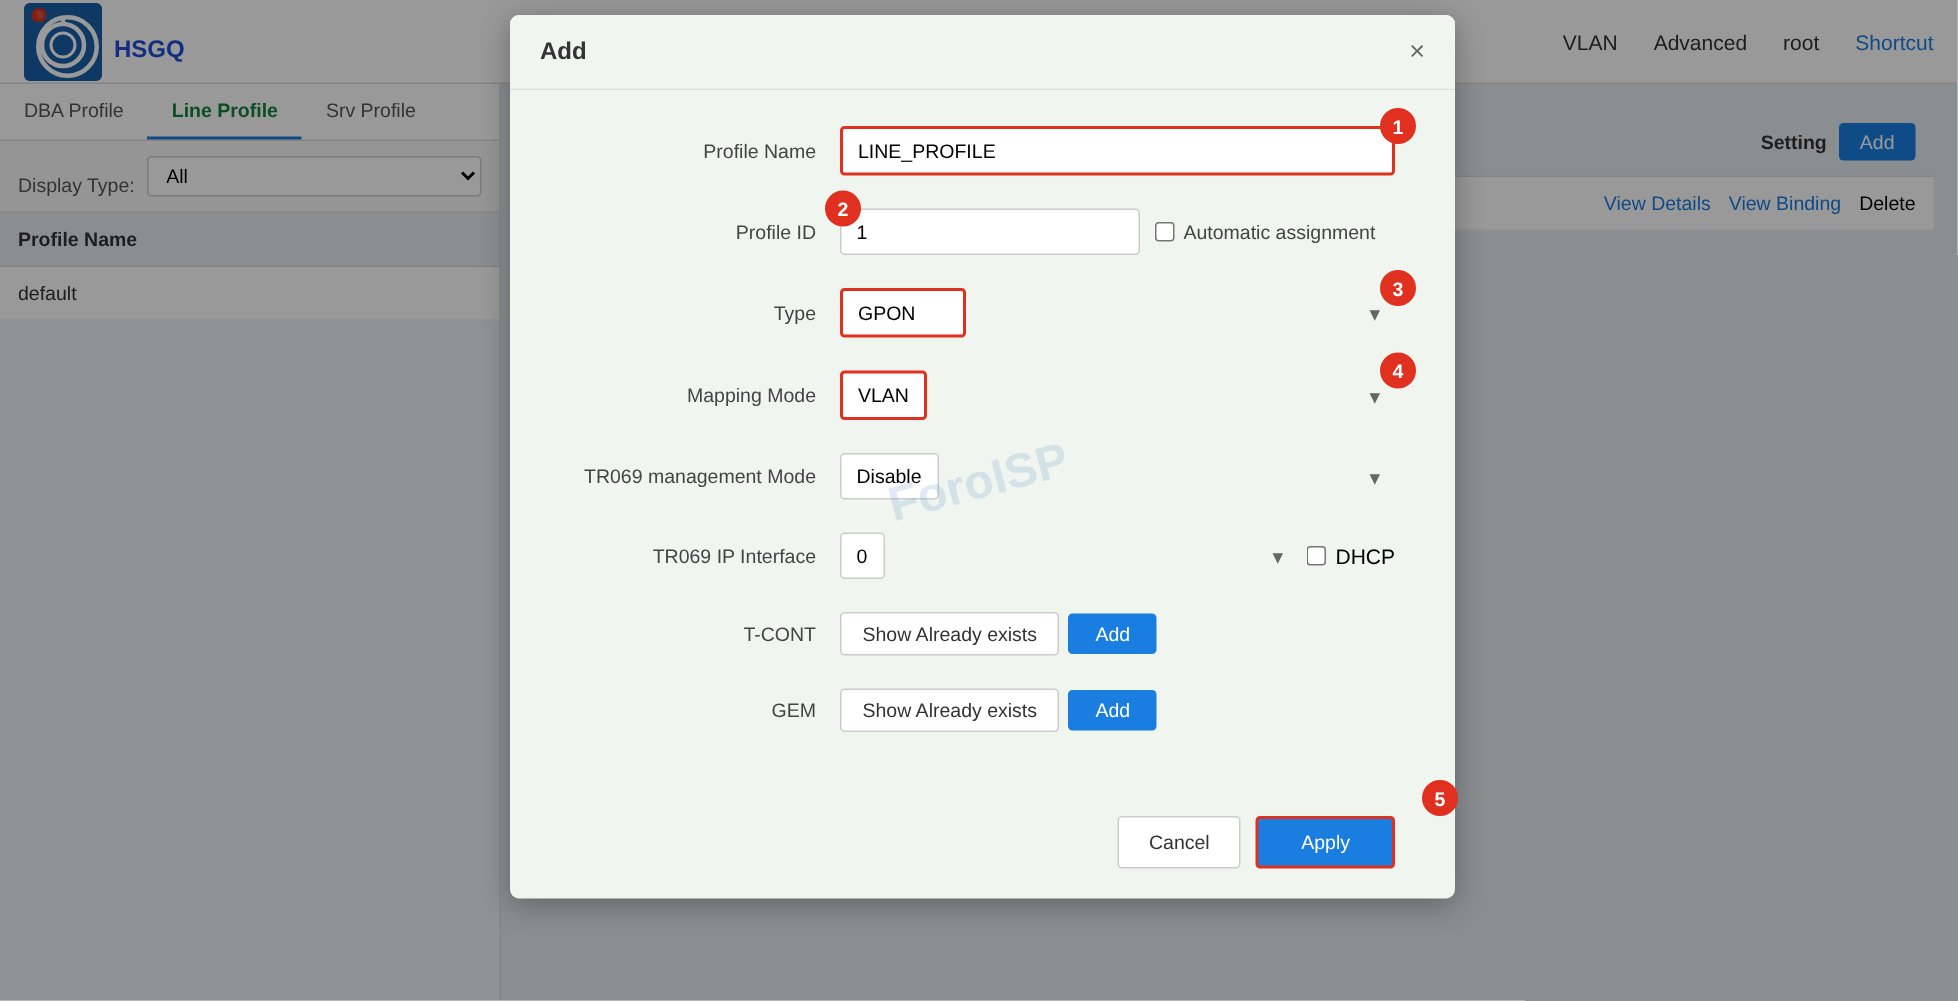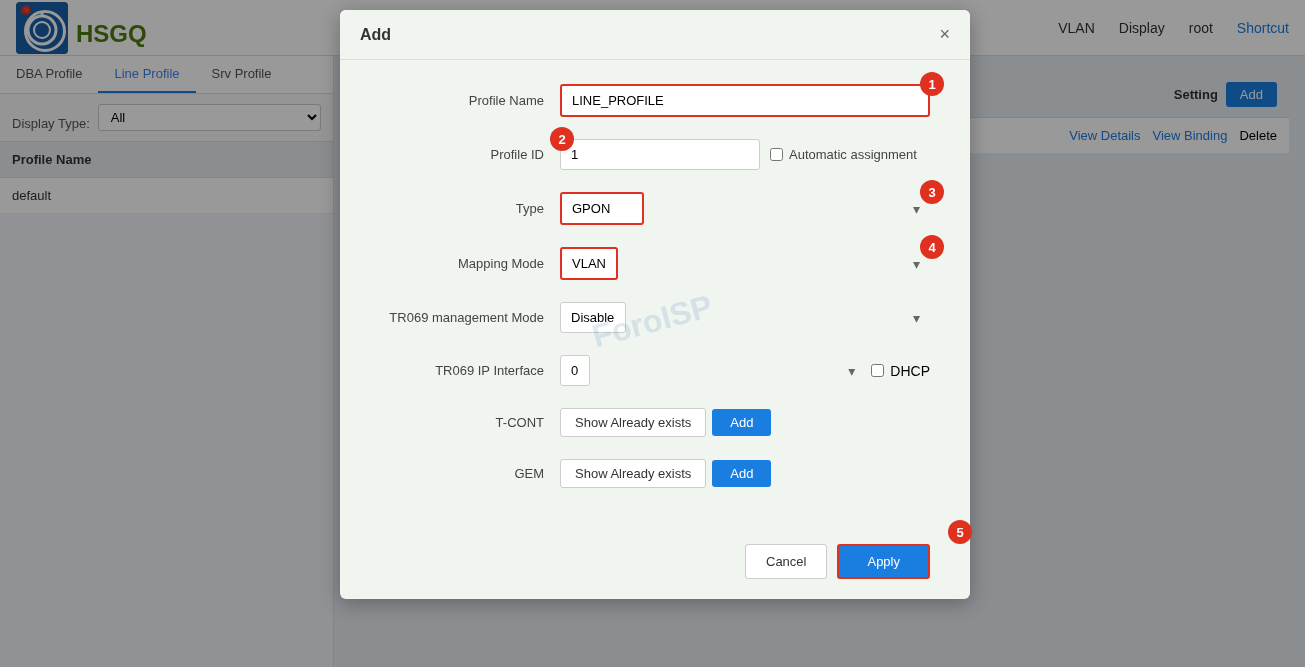--- a/index.html
+++ b/index.html
@@ -16,42 +16,42 @@
       width: 52px; height: 52px; background: #1a5fa8; border-radius: 4px;
       display: flex; align-items: center; justify-content: center; position: relative; overflow: hidden;
     }
     .logo-icon::before {
       content: ''; position: absolute; width: 36px; height: 36px;
       border: 3px solid #fff; border-radius: 50%; top: 8px; left: 8px;
     }
     .logo-icon::after {
       content: '●'; color: #e03020; font-size: 10px; position: absolute; top: 4px; left: 4px;
     }
-    .logo-text { font-size: 24px; font-weight: bold; color: #4d7c0f; margin-top: 13px; }
+    .logo-text { font-size: 16px; font-weight: bold; color: #1d4ed8; margin-top: 13px; }
     .nav-links { display: flex; gap: 24px; align-items: center; }
     .nav-link { color: #333; text-decoration: none; font-size: 14px; }
     .nav-link.shortcut { color: #1a7de0; }
 
     
     .main-layout {
       position: absolute; top: 56px; left: 0; right: 0; bottom: 0;
       display: flex;
     }
     .sidebar {
       width: 334px; background: #f0f4f8; border-right: 1px solid #ddd;
       display: flex; flex-direction: column;
     }
     .tabs-bar {
       display: flex; border-bottom: 1px solid #ddd; background: #fff;
     }
     .tab-item {
       padding: 10px 16px; font-size: 13px; cursor: pointer; color: #555;
       border-bottom: 2px solid transparent;
     }
-    .tab-item.active { color: #3b82f6; border-bottom: 2px solid #1a7de0; background: #fff; }
+    .tab-item.active { color: #15803d; border-bottom: 2px solid #1a7de0; background: #fff; font-weight: bold; }
     .display-type-row {
       display: flex; align-items: flex-end; padding: 10px 12px; gap: 8px;
       border-bottom: 1px solid #ddd; background: #f8f8f8;
     }
     .display-type-label { font-size: 13px; color: #555; white-space: nowrap; }
     .display-type-select {
       flex: 1; padding: 4px 8px; border: 1px solid #ccc; border-radius: 3px;
       background: #fff; font-size: 13px;
     }
     .sidebar-table { flex: 1; }
@@ -186,21 +186,21 @@
         <circle cx="26" cy="28" r="8" fill="none" stroke="white" stroke-width="2"></circle>
         <line x1="26" y1="14" x2="26" y2="10" stroke="white" stroke-width="3"></line>
         <circle cx="10" cy="8" r="5" fill="#c0392b"></circle>
         <circle cx="10" cy="8" r="3" fill="#e74c3c"></circle>
       </svg>
     </div>
     <span class="logo-text">HSGQ</span>
   </div>
   <div class="nav-links">
     <a class="nav-link">VLAN</a>
-    <a class="nav-link">Display</a>
+    <a class="nav-link">Advanced</a>
     <a class="nav-link">root</a>
     <a class="nav-link shortcut">Shortcut</a>
   </div>
 </div>
 
 <div class="main-layout">
 
   <div class="sidebar">
     <div class="tabs-bar">
       <div class="tab-item">DBA Profile</div>

